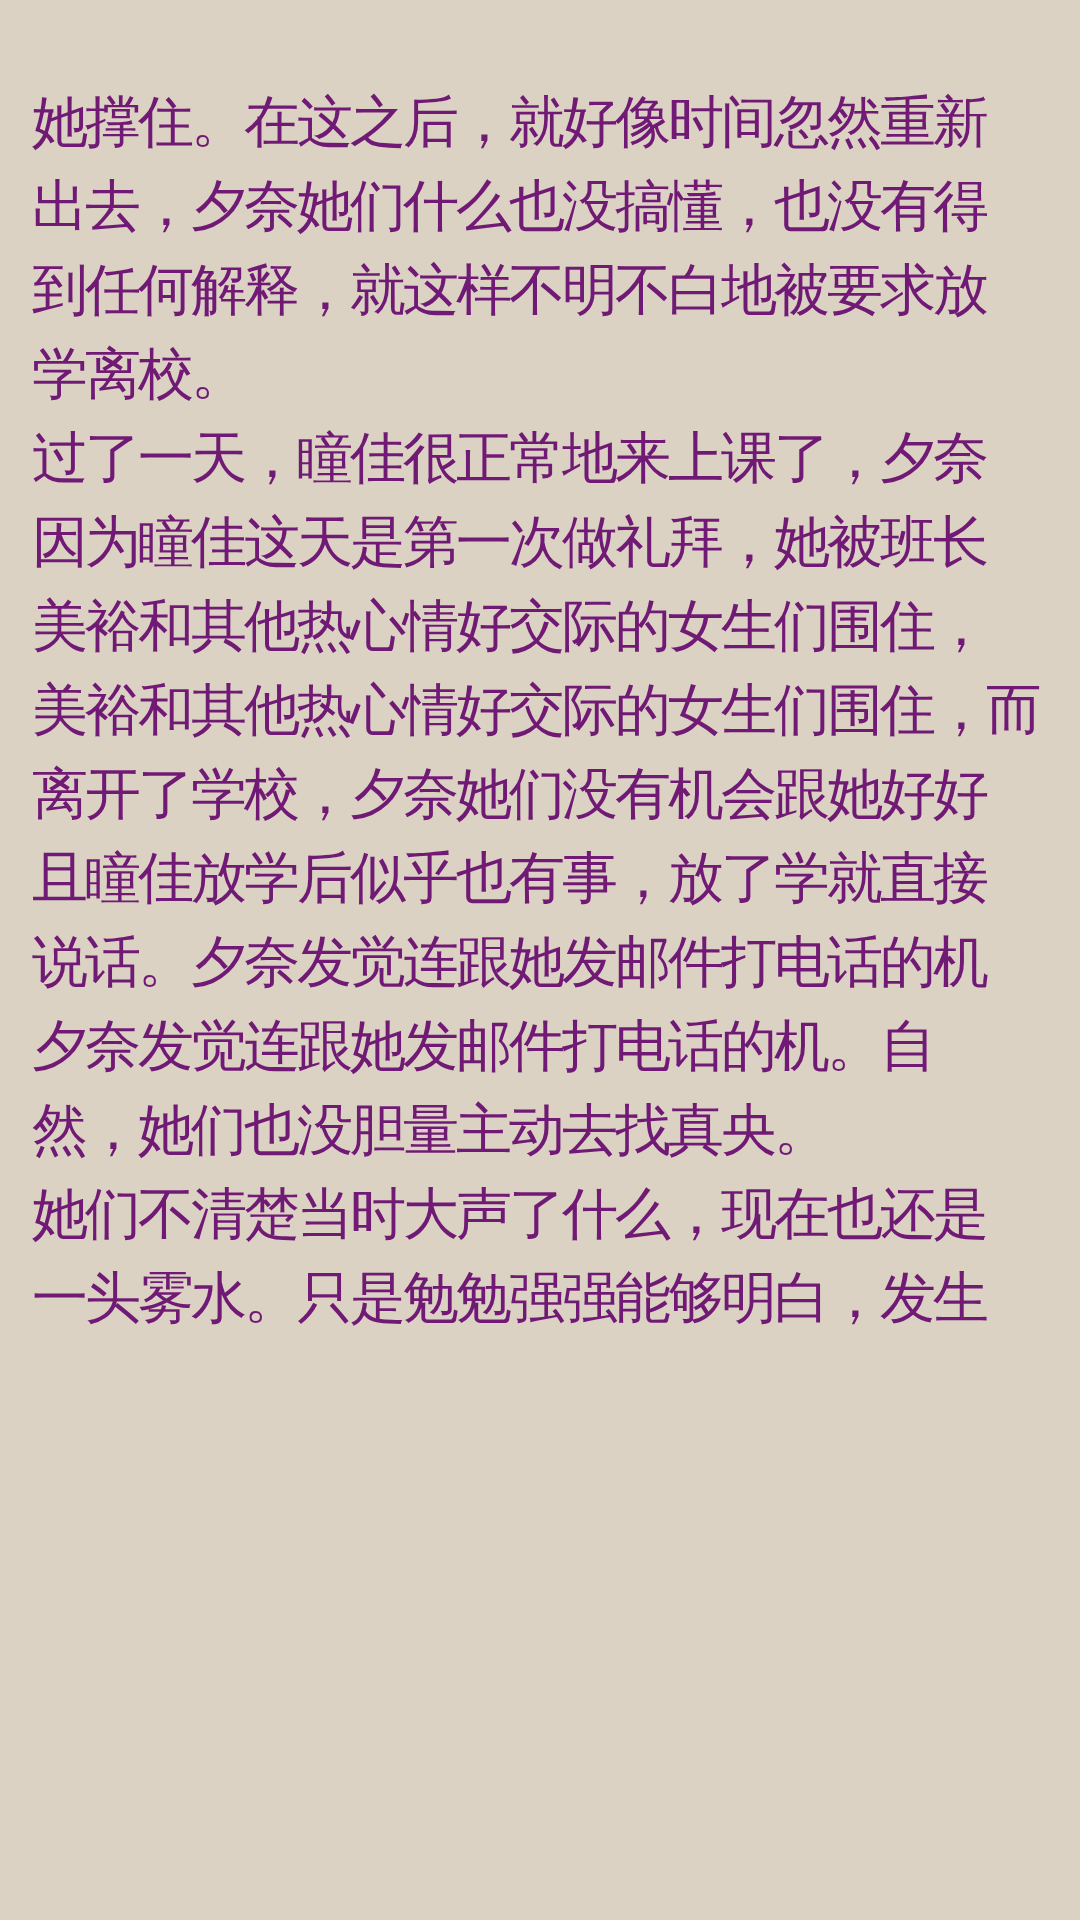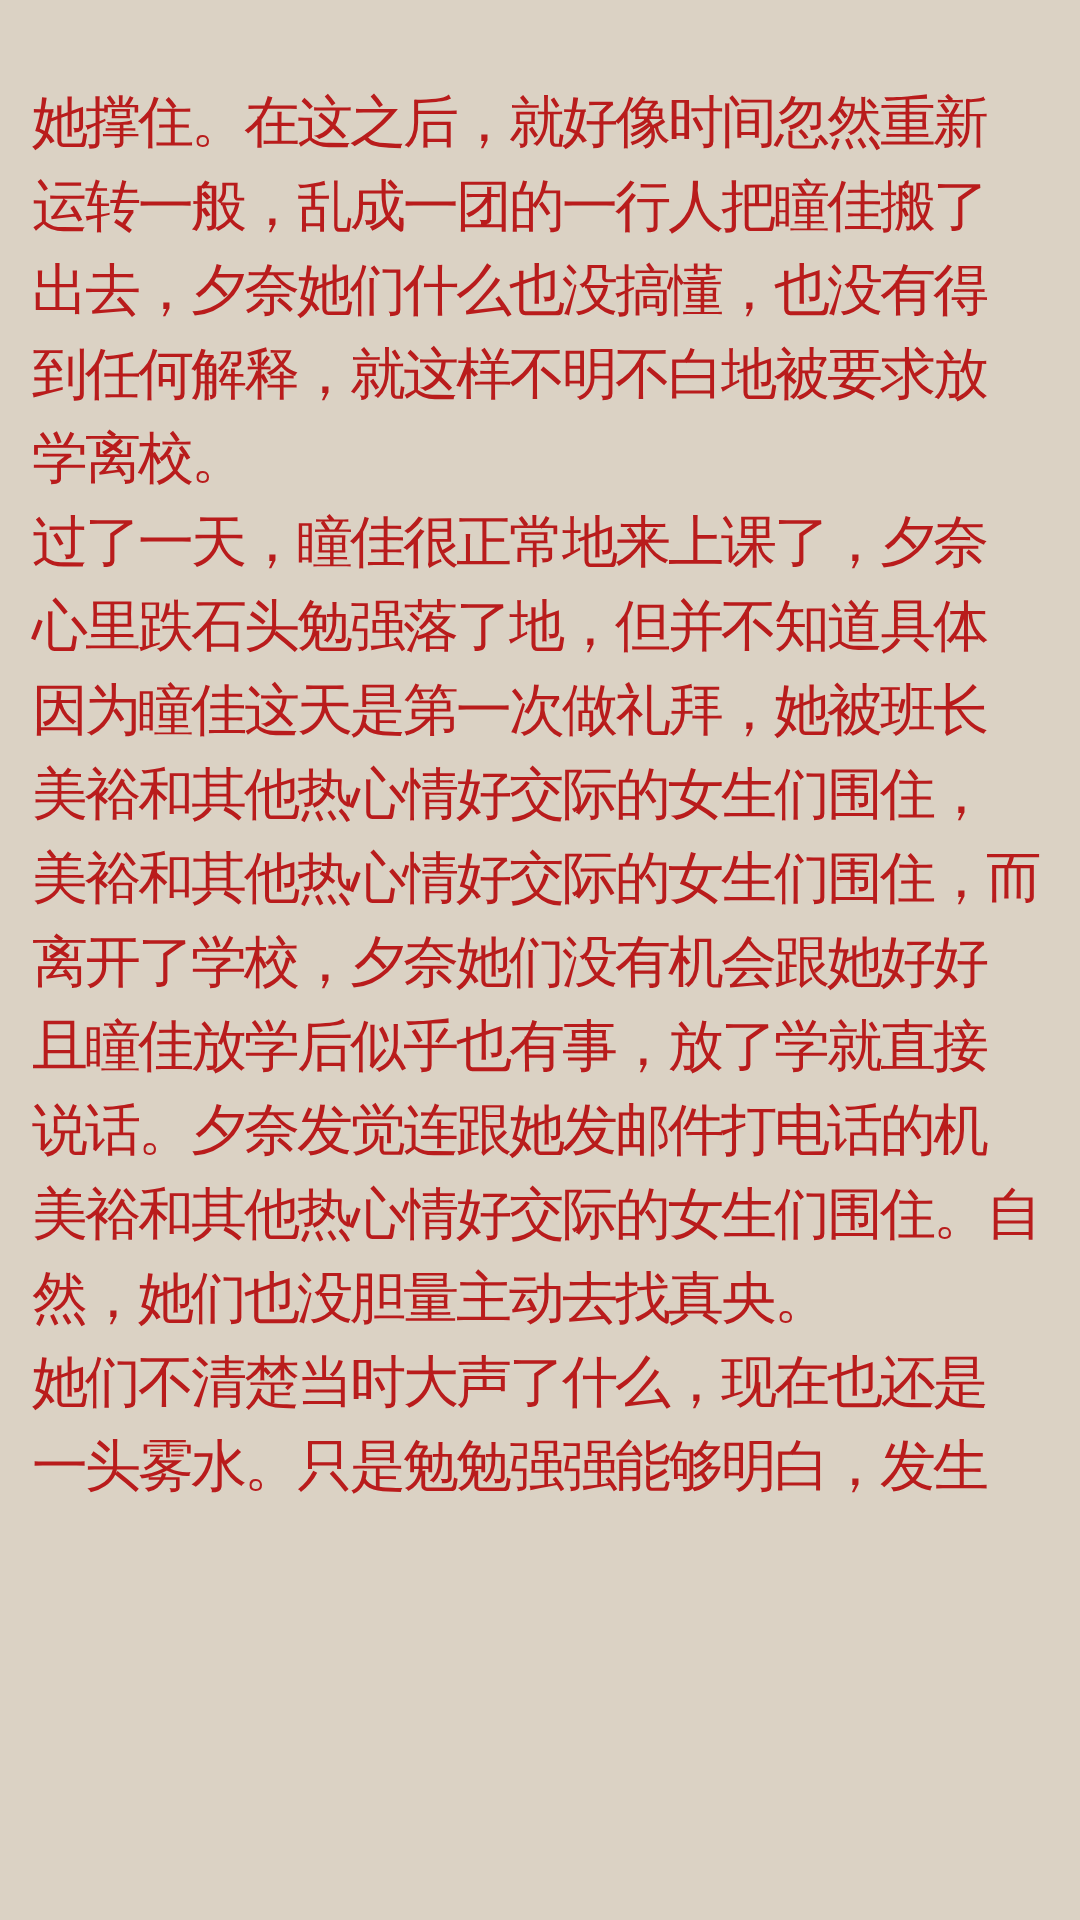--- a/index.html
+++ b/index.html
@@ -28,33 +28,31 @@
     font-size: 56px;
     letter-spacing: -3px;
     white-space: nowrap;
     font-weight: 400;
     text-rendering: optimizeLegibility;
   }
 </style>
 </head>
 <body>
 
-<div class="page" style="background: rgb(219, 210, 196); color: #b91c1c;">
+<div class="page" style="background: rgb(219, 210, 196); color: #701a75;">
   <div class="text-block" id="text-block">
       <div class="text-line">她撑住。在这之后，就好像时间忽然重新</div>
-      <div class="text-line">运转一般，乱成一团的一行人把瞳佳搬了</div>
       <div class="text-line">出去，夕奈她们什么也没搞懂，也没有得</div>
       <div class="text-line">到任何解释，就这样不明不白地被要求放</div>
       <div class="text-line">学离校。</div>
       <div class="text-line">过了一天，瞳佳很正常地来上课了，夕奈</div>
-      <div class="text-line">心里跌石头勉强落了地，但并不知道具体</div>
       <div class="text-line">因为瞳佳这天是第一次做礼拜，她被班长</div>
       <div class="text-line">美裕和其他热心情好交际的女生们围住，</div>
       <div class="text-line">美裕和其他热心情好交际的女生们围住，而</div>
       <div class="text-line">离开了学校，夕奈她们没有机会跟她好好</div>
       <div class="text-line">且瞳佳放学后似乎也有事，放了学就直接</div>
       <div class="text-line">说话。夕奈发觉连跟她发邮件打电话的机</div>
-      <div class="text-line">美裕和其他热心情好交际的女生们围住。自</div>
+      <div class="text-line">夕奈发觉连跟她发邮件打电话的机。自</div>
       <div class="text-line">然，她们也没胆量主动去找真央。</div>
       <div class="text-line">她们不清楚当时大声了什么，现在也还是</div>
       <div class="text-line">一头雾水。只是勉勉强强能够明白，发生</div>
     </div>
 </div>
 
 </body></html>

